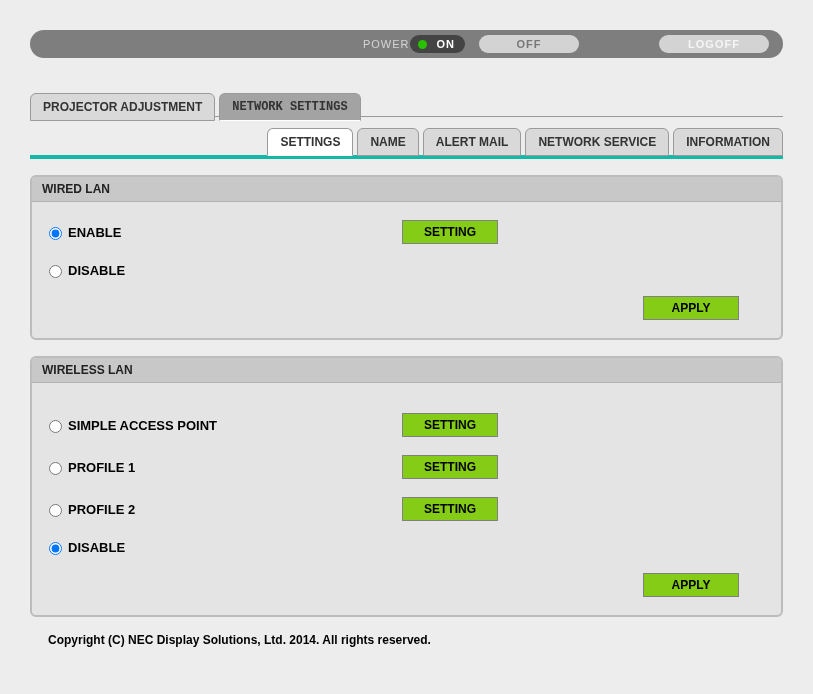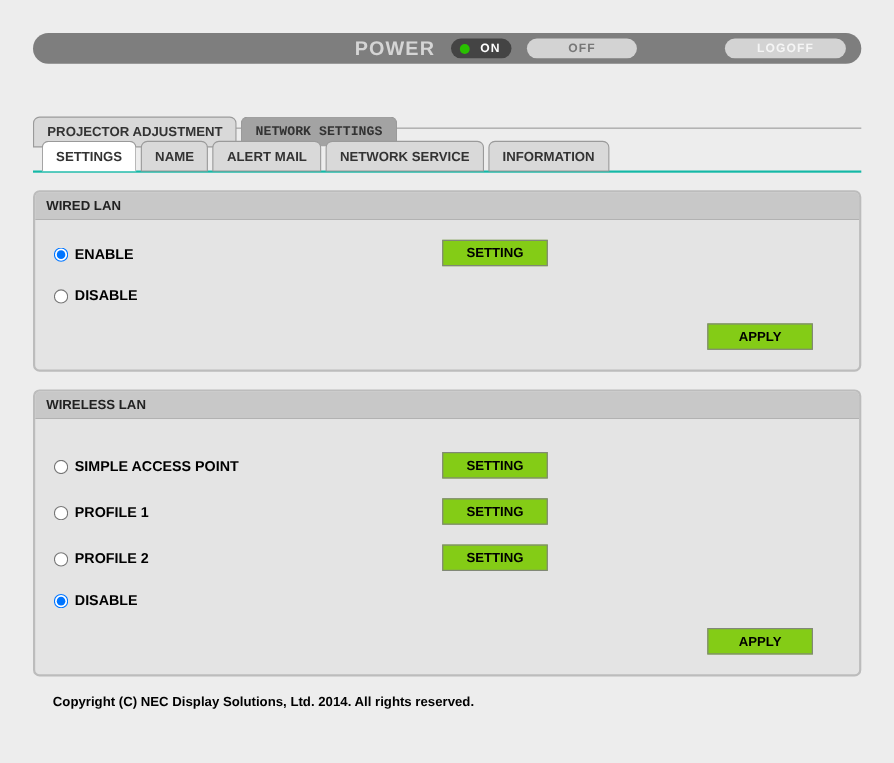--- a/index.html
+++ b/index.html
@@ -17,24 +17,22 @@
     background: #7e7e7e;
     border-radius: 14px;
     height: 28px;
     display: flex;
     align-items: center;
     padding: 0 14px;
   }
   .top-spacer { flex: 1; }
   .power-label {
     color: #d5d5d5;
-    font-size: 18px;
+    font-size: 11px;
     letter-spacing: 1px;
-    margin-right: 14px;
-    font-weight: bold;
   }
   .on-pill {
     display: inline-flex;
     align-items: center;
     background: #444444;
     border-radius: 10px;
     padding: 2px 10px 2px 8px;
     height: 18px;
     margin-right: 14px;
   }
@@ -77,36 +75,37 @@
     border-bottom: 1px solid #9a9a9a;
   }
   .main-tab {
     background: #d9d9d9;
     border: 1px solid #9a9a9a;
     border-bottom: 1px solid #9a9a9a;
     border-radius: 6px 6px 0 0;
     padding: 6px 12px;
     margin-right: 4px;
     position: relative;
-    top: 18px;
+    top: 5px;
     cursor: pointer;
     font-weight: bold;
     color: #333;
     font-size: 12px;
   }
   .main-tab.active {
     background: #a3a3a3;
     border-bottom: 1px solid #fff;
     font-family: Liberation Mono, monospace;
   }
 
   .sub-tabs {
     margin: 10px 30px 0 30px;
     display: flex;
-    border-bottom: 2px solid #14b8a6;
+    border-bottom: 4px solid #14b8a6;
+    justify-content: flex-end;
   }
   .sub-tab {
     background: #d9d9d9;
     border: 1px solid #9a9a9a;
     border-radius: 6px 6px 0 0;
     padding: 6px 12px;
     margin-left: 4px;
     position: relative;
     top: 1px;
     cursor: pointer;

